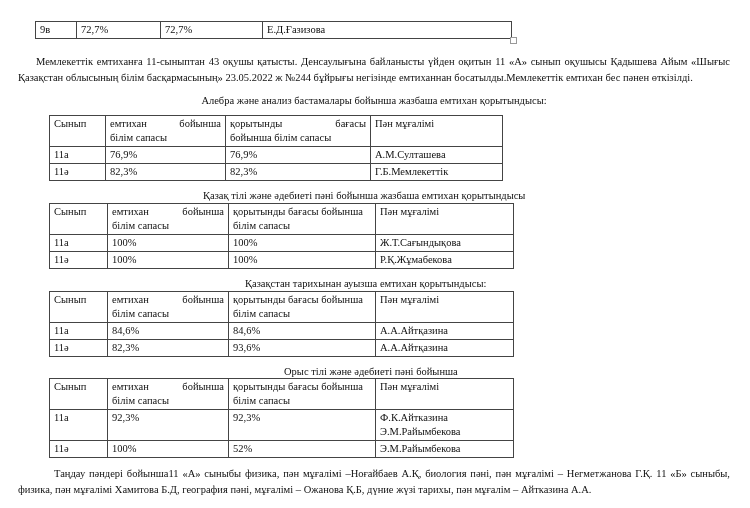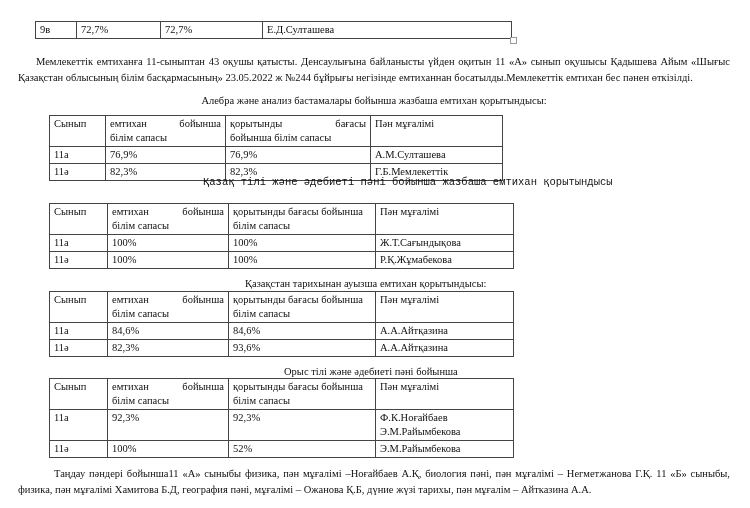--- a/index.html
+++ b/index.html
@@ -15,21 +15,21 @@
 </style>
 </head>
 <body>
 
 <table style="left:35px; top:21px; width:477px;">
   <tbody>
       <tr>
     <td class="c" style="width:32px;">9в</td>
     <td class="c" style="width:75px;">72,7%</td>
     <td class="c" style="width:93px;">72,7%</td>
-    <td class="c">Е.Д.Султашева</td>
+    <td class="c">Е.Д.Ғазизова</td>
   </tr>
 </tbody>
   </table>
 <div class="handle" style="left:510px; top:37px;"></div>
 
 <div class="para" style="top:54px; text-indent:18px;">Мемлекеттік емтиханға 11-сыныптан 43 оқушы қатысты. Денсаулығына байланысты үйден оқитын 11 «А» сынып оқушысы Қадышева Айым «Шығыс Қазақстан облысының білім басқармасының» 23.05.2022 ж №244 бұйрығы негізінде емтиханнан босатылды.Мемлекеттік емтихан бес пәнен өткізілді.</div>
 <div class="para" style="top:93px; text-align:center;">Алебра және анализ бастамалары бойынша жазбаша емтихан қорытындысы:</div>
 
 <table style="left:49px; top:115px; width:454px;">
   <tbody>
@@ -53,21 +53,21 @@
   </tr>
   <tr>
     <td class="c">11ә</td>
     <td class="c">82,3%</td>
     <td class="c">82,3%</td>
     <td class="c">Г.Б.Мемлекеттік</td>
   </tr>
 </tbody>
   </table>
 
-<div class="title" style="left:203px; top:176px;font-family:Liberation Mono, monospace;">Қазақ тілі және әдебиеті пәні бойынша жазбаша емтихан қорытындысы</div>
+<div class="title" style="left:203px; top:190px;">Қазақ тілі және әдебиеті пәні бойынша жазбаша емтихан қорытындысы</div>
 <table style="left:49px; top:203px; width:465px;">
   <tbody>
       <tr>
     <td style="width:49px;">Сынып</td>
     <td style="width:112px;">
       <div class="just">емтихан бойынша</div>
       <div>білім сапасы</div>
     </td>
     <td style="width:138px;">
       <div>қорытынды бағасы бойынша</div>
@@ -133,21 +133,21 @@
       <div>қорытынды бағасы бойынша</div>
       <div>білім сапасы</div>
     </td>
     <td class="c">Пән мұғалімі</td>
   </tr>
   <tr>
     <td class="c">11а</td>
     <td class="c">92,3%</td>
     <td class="c">92,3%</td>
     <td class="c">
-      <div>Ф.К.Ноғайбаев</div>
+      <div>Ф.К.Айтказина</div>
       <div>Э.М.Райымбекова</div>
     </td>
   </tr>
   <tr>
     <td class="c">11ә</td>
     <td class="c">100%</td>
     <td class="c">52%</td>
     <td class="c">Э.М.Райымбекова</td>
   </tr>
 </tbody>

